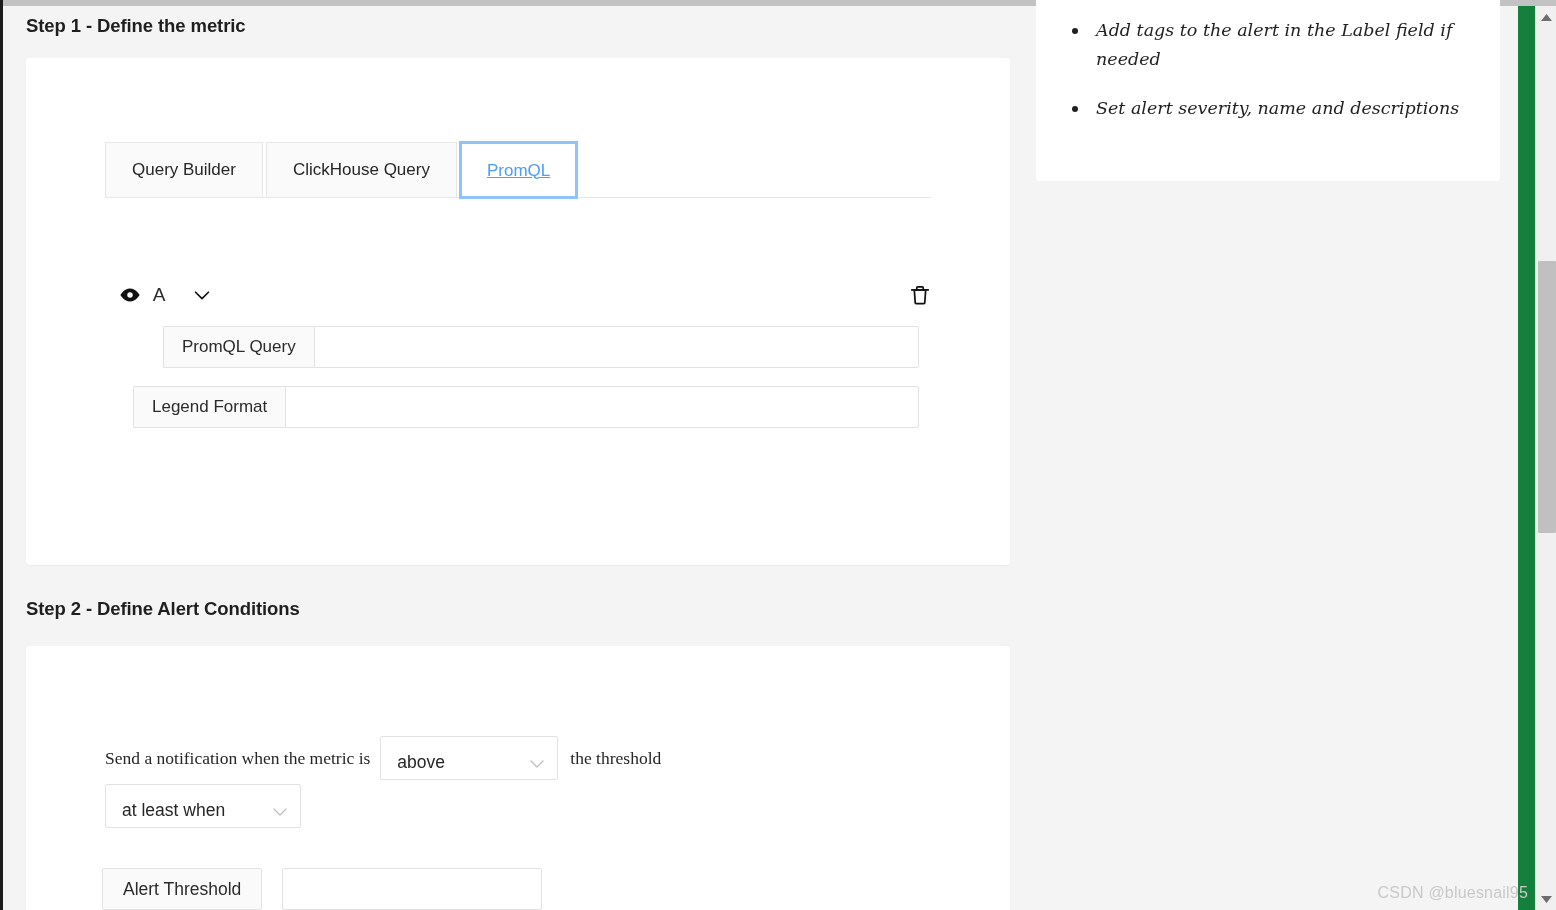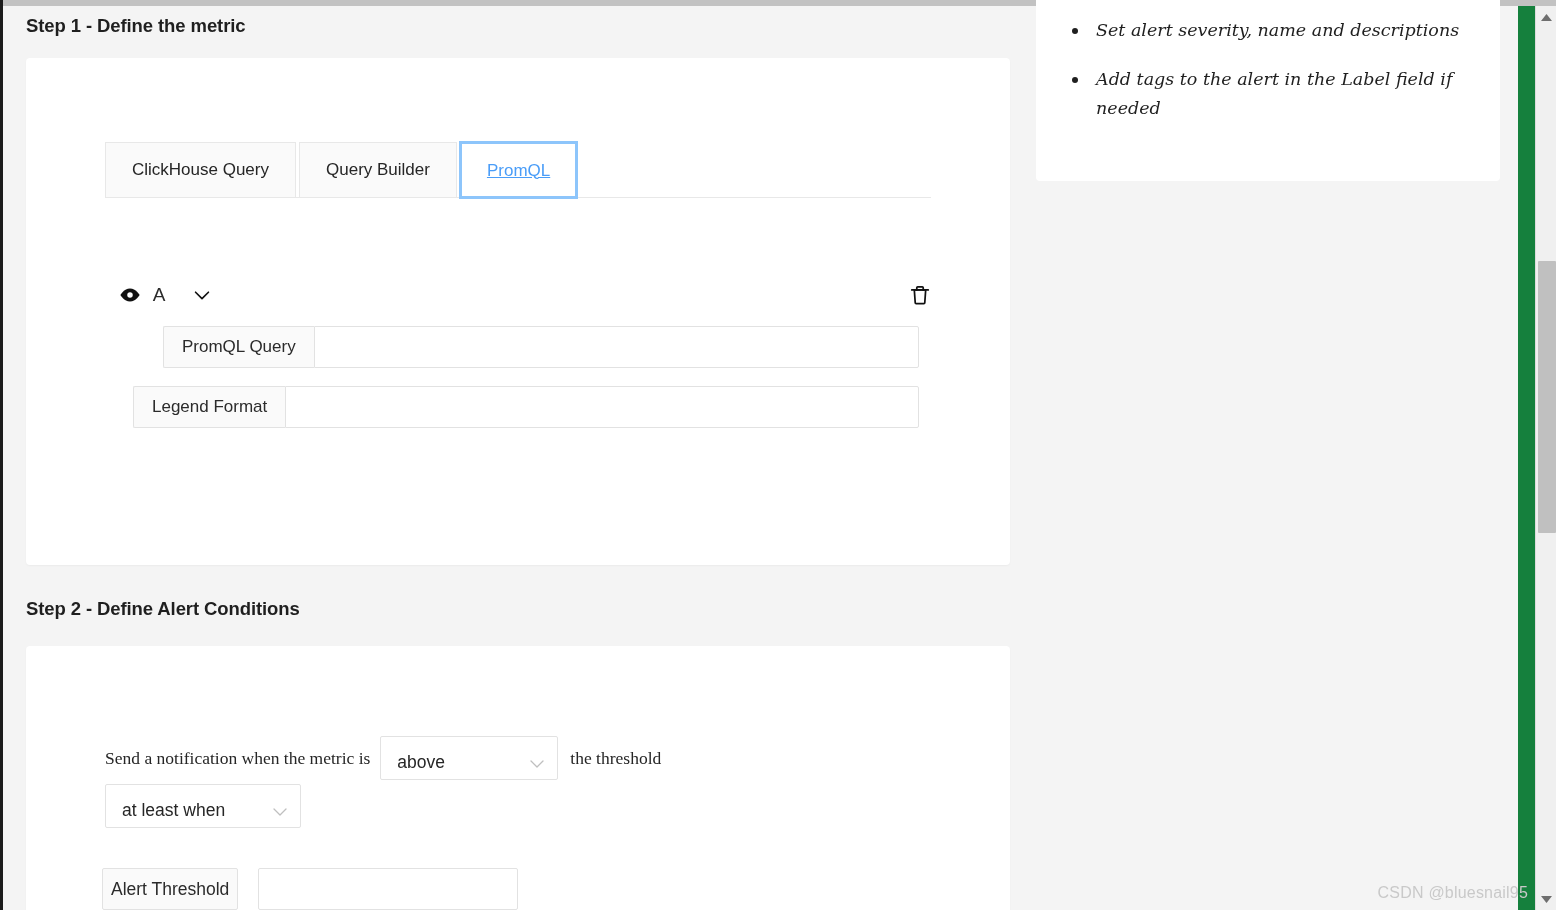--- a/index.html
+++ b/index.html
@@ -233,21 +233,21 @@
     align-items: center;
     height: 42px;
   }
   #threshold-addon {
     background: #fafafa;
     border: 1px solid #e2e2e2;
     border-radius: 2px;
     height: 42px;
     display: flex;
     align-items: center;
-    padding: 0 8px;
+    padding: 0 20px;
     font-size: 17.5px;
     color: #2b2b2b;
     white-space: nowrap;
   }
   #threshold-input {
     margin-left: 20px;
     width: 260px;
     height: 42px;
     border: 1px solid #e2e2e2;
     background: #ffffff;
@@ -347,24 +347,24 @@
   <div class="left-edge"></div>
 
   <div class="content">
 
     <h2 class="step-heading left-col" style="position:absolute; left:23px; top:9px;">Step 1 - Define the metric</h2>
 
     <div class="card" id="step1-card">
 
       <div class="tabs-row">
         <div class="tab">
-          <span>ClickHouse Query</span>
+          <span>Query Builder</span>
         </div>
         <div class="tab">
-          <span>Query Builder</span>
+          <span>ClickHouse Query</span>
         </div>
         <div class="tab active">
           <span>PromQL</span>
         </div>
       </div>
 
       <div class="query-row-icons">
         <span class="icon-btn icon-eye">
           <svg viewBox="0 0 24 24" width="22" height="22" fill="none" stroke="currentColor" stroke-width="2">
             <path d="M1.5 12s4-7 10.5-7 10.5 7 10.5 7-4 7-10.5 7S1.5 12 1.5 12z" fill="currentColor" stroke="none"></path>
@@ -426,22 +426,22 @@
 
       <div id="threshold-row">
         <span id="threshold-addon">Alert Threshold</span>
         <input id="threshold-input" type="text" value="" placeholder="" style="">
       </div>
 
     </div>
 
     <div id="help-card">
       <ul id="help-list">
+        <li>Add tags to the alert in the Label field if needed</li>
         <li>Set alert severity, name and descriptions</li>
-        <li>Add tags to the alert in the Label field if needed</li>
       </ul>
     </div>
 
   </div>
 
   <div id="scrollbar">
     <div class="sb-arrow" id="sb-up">
       <svg viewBox="0 0 11 7" fill="currentColor">
           <polygon points="5.5,0 11,7 0,7"></polygon>
         </svg>

